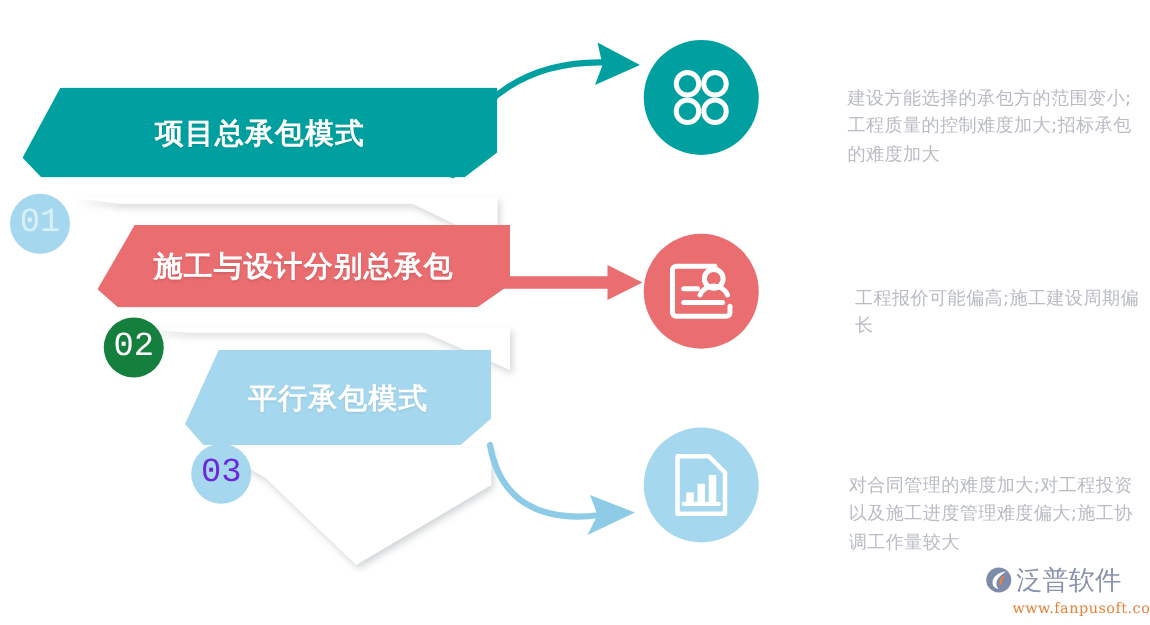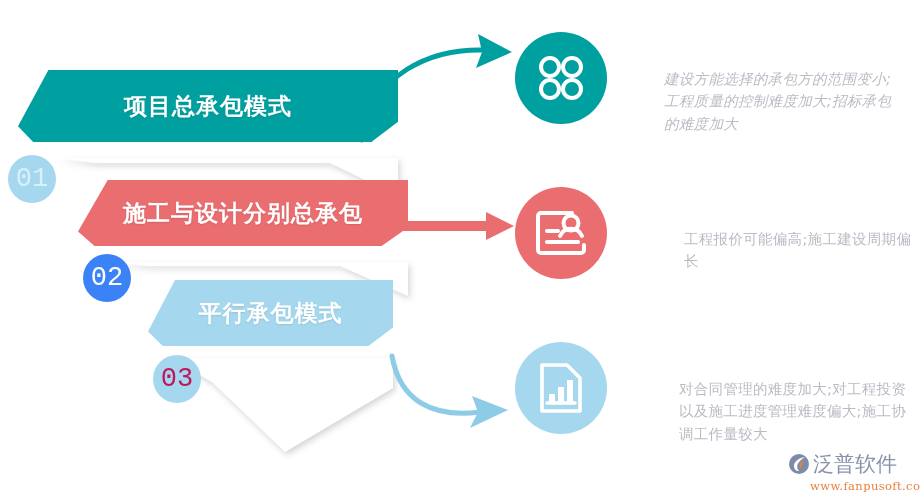--- a/index.html
+++ b/index.html
@@ -31,38 +31,38 @@
     left: 18px; top: 70px; width: 380px; height: 72px;
     background: #00a0a0;
     clip-path: polygon(8% 0%, 100% 0%, 100% 72%, 93% 100%, 4% 100%, 0% 78%);
   }
   #band-2 {
     left: 78px; top: 180px; width: 330px; height: 66px;
     background: #ea6d70;
     clip-path: polygon(9% 0%, 100% 0%, 100% 72%, 92% 100%, 5% 100%, 0% 78%);
   }
   #band-3 {
-    left: 148px; top: 280px; width: 245px; height: 66px;
+    left: 148px; top: 280px; width: 245px; height: 76px;
     background: #a5d8ee;
     clip-path: polygon(11% 0%, 100% 0%, 100% 72%, 90% 100%, 6% 100%, 0% 78%);
   }
 
   
   .badge {
     position: absolute;
     width: 48px; height: 48px;
     border-radius: 50%;
     display:flex; align-items:center; justify-content:center;
     font-size: 27px; font-weight: normal;
     z-index: 5;
     font-family: Liberation Mono, monospace;
   }
   #badge-1 { left: 8px;   top: 155px; background:#a5d8ee; color:#d8f0fa; }
-  #badge-2 { left: 83px;  top: 254px; background:#3b82f6; color:#ffffff; }
-  #badge-3 { left: 153px; top: 355px; background:#a5d8ee; color:#be185d; }
+  #badge-2 { left: 83px;  top: 254px; background:#15803d; color:#ffffff; }
+  #badge-3 { left: 153px; top: 355px; background:#a5d8ee; color:#6d28d9; }
 
   
   .icon-circle {
     position: absolute;
     width: 92px; height: 92px;
     border-radius: 50%;
     display:flex; align-items:center; justify-content:center;
   }
   #circle-1 { left: 515px; top: 32px;  background:#00a0a0; }
   #circle-2 { left: 515px; top: 187px; background:#ea6d70; }
@@ -70,21 +70,21 @@
 
   
   .desc {
     position: absolute;
     width: 232px;
     color: #b9bcc4;
     font-size: 14.5px;
     line-height: 1.55;
     letter-spacing: .3px;
   }
-  #desc-1 { left: 664px; top: 68px; font-style: italic; }
+  #desc-1 { left: 678px; top: 68px; }
   #desc-2 { left: 684px; top: 228px; }
   #desc-3 { left: 654px; top: 378px; margin-left: 25px; }
 
   
   #logo {
     position:absolute; left: 788px; top: 450px;
     display:flex; flex-direction:column; align-items:flex-start;
   }
   #logo-row { display:flex; align-items:center; gap:3px; }
   #logo-text { color:#8a93ad; font-size:21px; font-weight:normal; letter-spacing:0px; }

